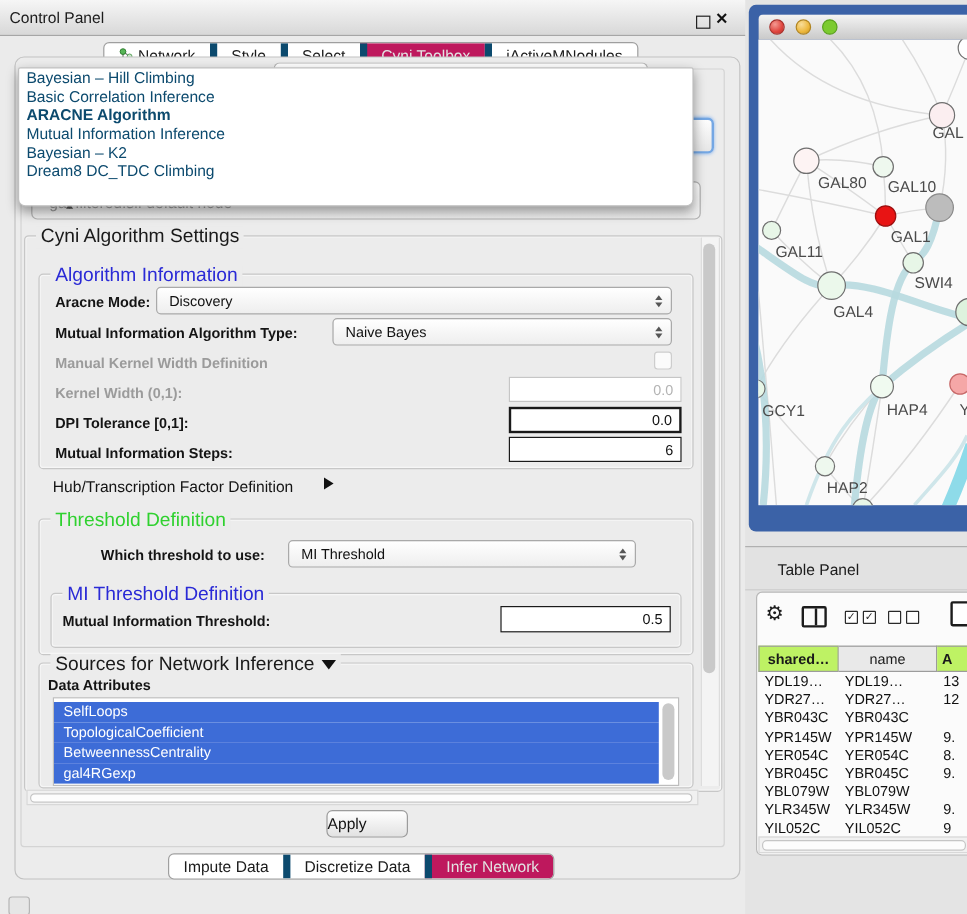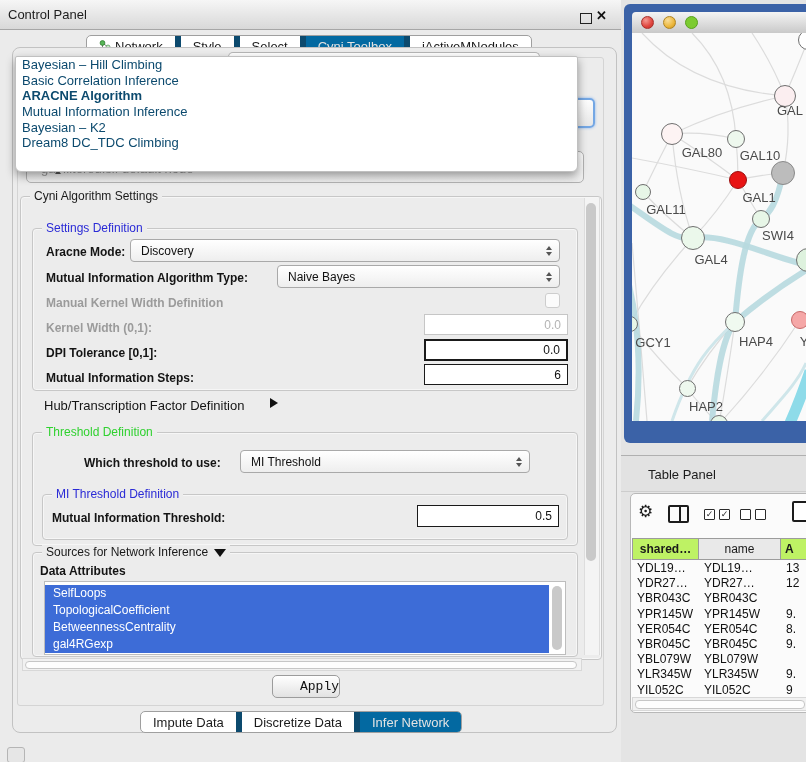--- a/index.html
+++ b/index.html
@@ -10,39 +10,39 @@
   .cp-bg{position:absolute;left:0;top:0;width:621px;height:762px;background:#ebebeb;}
   .titlebar{position:absolute;left:0;top:0;width:621px;height:29px;
     background:linear-gradient(#f6f6f6,#d8d8d8);border-bottom:1px solid #a6a6a6;}
   .titlebar .t{position:absolute;left:8px;top:7px;font-size:13px;color:#1c1c1c;}
   .float-ico{position:absolute;left:580px;top:13px;width:10px;height:9px;border:1.5px solid #222;background:transparent;}
   .close-ico{position:absolute;left:596px;top:8px;font-size:13px;font-weight:bold;color:#111;}
 
   .seg{position:absolute;display:flex;background:#fff;border:1px solid #9f9f9f;border-radius:5px;overflow:hidden;font-size:13px;color:#1a1a1a;}
   .seg .sg{line-height:19px;padding:0 12px;border-left:6px solid #0c4a6e;white-space:nowrap;display:flex;align-items:center;gap:4px;}
   .seg .sg:first-child{border-left:none;}
-  .seg .sel{background:#0369a1;color:#e3e3e3;}
+  .seg .sel{background:#be185d;color:#e3e3e3;}
 
   .outer-box{position:absolute;left:12px;top:47px;width:603px;height:684px;border:1px solid #c2c2c2;border-radius:8px;background:#ececec;}
   .inner-box{position:absolute;left:17px;top:57px;width:585px;height:647px;border:1px solid #d4d4d4;border-radius:3px;background:#ececec;}
 
   
   .frag-combo-top{position:absolute;left:228px;top:52px;width:310px;height:8px;background:#fff;border:1px solid #b5b5b5;border-bottom:none;border-radius:5px 5px 0 0;z-index:1;}
   .frag-combo-blue{position:absolute;left:572px;top:98px;width:19px;height:26px;border:2px solid #74a7e4;border-radius:5px;box-shadow:0 0 3px #86b4ef;background:linear-gradient(#fdfdfd,#e6e6e6);z-index:1;}
   .combo-behind{position:absolute;left:26px;top:151px;width:556px;height:30px;border:1px solid #b2b2b2;border-radius:5px;background:linear-gradient(#ffffff,#ededed);z-index:1;}
   .combo-behind span{position:absolute;left:14px;top:9px;font-size:13px;color:#9a9a9a;white-space:nowrap;}
 
   .popup{position:absolute;left:15px;top:56px;width:561px;height:114px;background:#fff;border:1px solid #c0c0c0;border-radius:2px 2px 6px 6px;box-shadow:0 4px 10px rgba(0,0,0,.38);z-index:5;}
   .popup .ph{text-align:center;font-size:13px;color:#b6b6b6;height:16px;line-height:16px;margin-top:2px;}
   .popup .it{font-size:13px;color:#0c4a6e;height:15.7px;line-height:15.7px;padding-left:6px;white-space:nowrap;}
   .popup .bold{font-weight:bold;}
 
   
   .grp{position:absolute;border:1px solid #c7c7c7;border-radius:4px;box-shadow:inset 0 0 0 1px #f6f6f6;}
-  .legend{position:absolute;top:-8px;left:9px;background:#ececec;padding:0 4px;font-size:12px;color:#1a1a1a;white-space:nowrap;}
+  .legend{position:absolute;top:-8px;left:9px;background:#ececec;padding:0 4px;font-size:16px;color:#1a1a1a;white-space:nowrap;}
   .legend.blue{color:#2a2ad6;}
   .legend.green{color:#2fd12f;}
 
   .lbl{position:absolute;font-size:12px;font-weight:bold;color:#141414;white-space:nowrap;}
   .lbl.dis{color:#9b9b9b;}
   .lbl.plain{font-weight:normal;font-size:13px;}
 
   .combo{position:absolute;border:1px solid #a9a9a9;border-radius:4px;background:linear-gradient(#ffffff,#eeeeee);font-size:12px;color:#111;display:flex;align-items:center;padding:0 22px 0 10px;box-sizing:border-box;}
   .stepper{position:absolute;right:7px;top:50%;transform:translateY(-50%);display:flex;flex-direction:column;gap:2px;}
   .stepper .up{width:0;height:0;border-left:3.5px solid transparent;border-right:3.5px solid transparent;border-bottom:4.5px solid #555;}
@@ -57,21 +57,21 @@
   .tri-right{position:absolute;width:0;height:0;border-top:5.5px solid transparent;border-bottom:5.5px solid transparent;border-left:8px solid #111;}
   .tri-down{display:inline-block;width:0;height:0;border-left:6px solid transparent;border-right:6px solid transparent;border-top:8px solid #111;vertical-align:middle;margin-left:6px;}
 
   .listbox{position:absolute;background:#fff;border:1px solid #bdbdbd;box-sizing:border-box;overflow:hidden;}
   .listbox .li{height:17px;line-height:17px;font-size:12px;color:#fff;background:#3d6cd7;padding-left:8px;margin-right:16px;white-space:nowrap;}
   .vthumb{position:absolute;background:#c9c9c9;border-radius:5px;}
   .vtrack{position:absolute;background:#f4f4f4;border-left:1px solid #dddddd;border-right:1px solid #dddddd;}
   .htrack{position:absolute;background:#f1f1f1;border:1px solid #d8d8d8;box-sizing:border-box;}
   .hthumb{position:absolute;background:#fdfdfd;border:1px solid #c6c6c6;border-radius:4px;box-sizing:border-box;}
 
-  .btn{position:absolute;border:1px solid #9c9c9c;border-radius:5px;background:linear-gradient(#ffffff,#e2e2e2);font-size:13px;color:#111;display:flex;align-items:center;justify-content:flex-end;font-family:Liberation Mono, monospace;}
+  .btn{position:absolute;border:1px solid #9c9c9c;border-radius:5px;background:linear-gradient(#ffffff,#e2e2e2);font-size:13px;color:#111;display:flex;align-items:center;justify-content:flex-start;}
 
   .grip{position:absolute;left:7px;top:747px;width:16px;height:14px;border:1px solid #b5b5b5;border-radius:3px;background:#e6e6e6;}
 
   
   .netwin{position:absolute;left:624px;top:4px;width:182px;height:439px;background:#3b62a7;border-radius:6px 0 0 6px;}
   .net-title{position:absolute;left:632px;top:12px;width:174px;height:21px;background:linear-gradient(#f4f4f4,#c9c9c9);border-bottom:1px solid #8f8f8f;border-radius:4px 0 0 0;}
   .mbtn{position:absolute;width:13px;height:13px;border-radius:50%;box-sizing:border-box;}
   .mbtn.red{background:radial-gradient(circle at 35% 30%,#f49a92,#df443d 60%,#b8322c);border:1px solid #a8302b;}
   .mbtn.yel{background:radial-gradient(circle at 35% 30%,#f8dd9a,#ecb73c 60%,#c28f22);border:1px solid #b08420;}
   .mbtn.grn{background:radial-gradient(circle at 35% 30%,#c5ec9a,#7ccb30 60%,#5ba01f;);border:1px solid #59a11e;background-color:#7ccb30;}
@@ -159,21 +159,21 @@
   </div>
 
   <div class="grp" style="left:20px;top:196px;width:580px;height:462px;">
     <span class="legend">Cyni Algorithm Settings</span>
   </div>
   <div class="vtrack" style="left:584px;top:198px;width:14px;height:457px;">
     <div class="vthumb" style="left:1px;top:5px;width:10px;height:358px;"></div>
   </div>
 
   <div class="grp" style="left:32px;top:228px;width:544px;height:161px;">
-    <span class="legend blue">Settings Definition</span>
+    <span class="legend blue">Algorithm Information</span>
   </div>
   <span class="lbl" style="left:46px;top:245px;">Aracne Mode:</span>
   <div class="combo" style="left:130px;top:239px;width:430px;height:23px;">
     <span>Discovery</span>
     <span class="stepper">
         <span class="up"></span>
         <span class="dn"></span>
       </span>
   </div>
   <span class="lbl" style="left:46px;top:271px;">Mutual Information Algorithm Type:</span>

